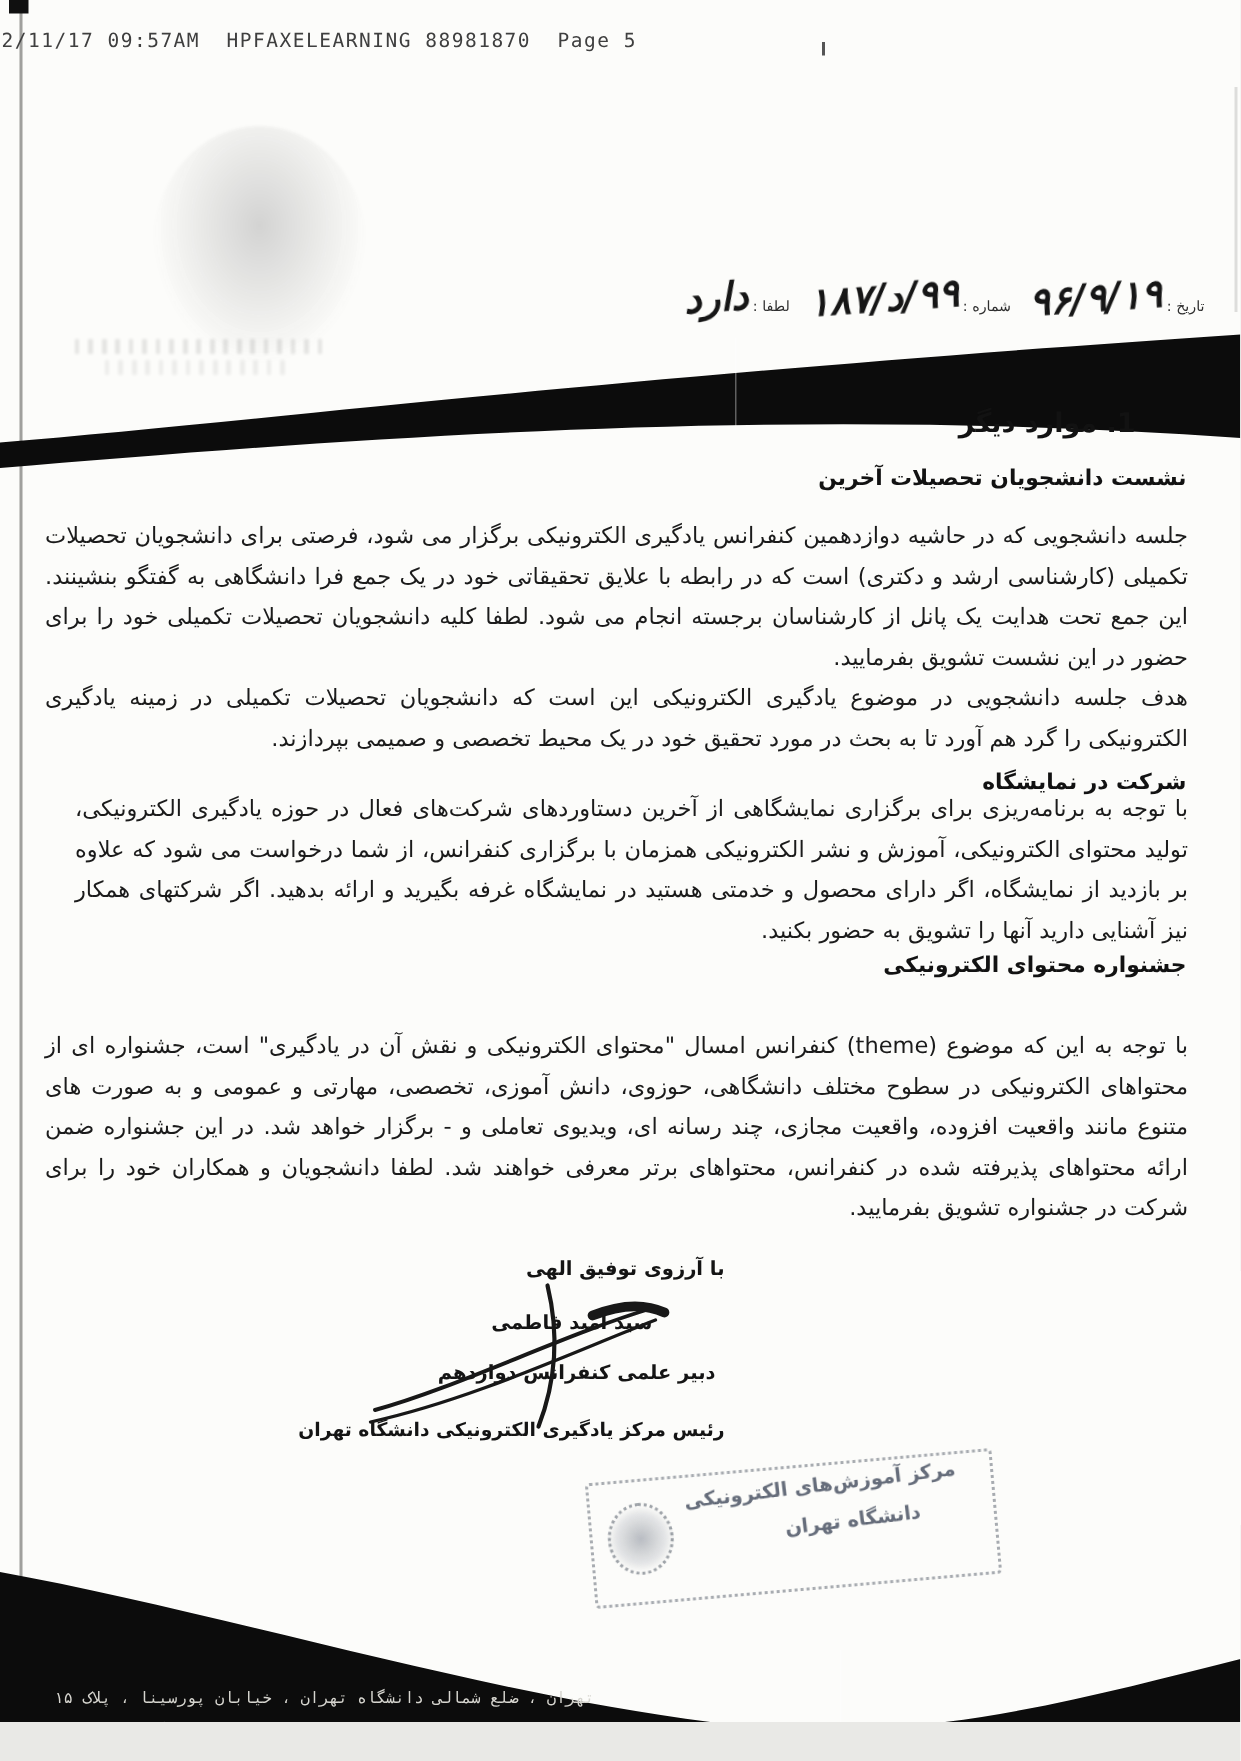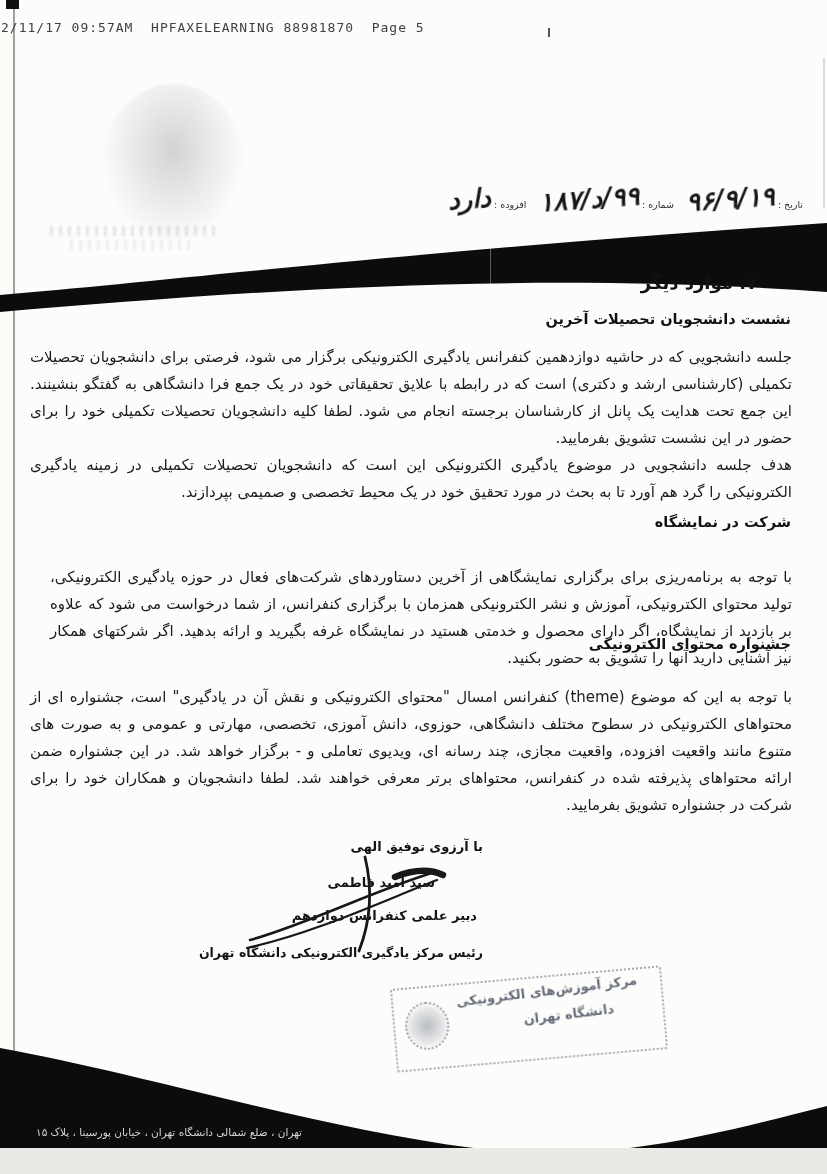--- a/index.html
+++ b/index.html
@@ -38,21 +38,21 @@
 
   
   .title{position:absolute;right:70px;top:272px;direction:rtl;font-size:18px;font-weight:700;color:#121212;}
   .sec-heading{position:absolute;right:36px;direction:rtl;font-size:14.5px;font-weight:700;color:#121212;}
   .para{position:absolute;right:35px;left:30px;direction:rtl;text-align:justify;font-size:15px;
     line-height:27px;color:#1b1b1b;filter:blur(.25px);}
   #h-sec1{top:311px;}
   #p-sec1a{top:344px;}
   #p-sec1b{top:452px;}
   #h-sec2{top:514px;text-align:center;}
-  #p-sec2a{top:564px;margin-left:20px;}
+  #p-sec2a{top:526px;margin-left:20px;}
   #h-sec3{top:636px;}
   #p-sec3a{top:663px;margin-top:21px;}
 
   
   .sig-line{position:absolute;direction:rtl;font-weight:700;color:#141414;white-space:nowrap;filter:blur(.25px);}
   #sig-closing{right:344px;top:839px;font-size:13px;}
   #sig-name{right:392px;top:875px;font-size:13px;}
   #sig-title1{right:350px;top:908px;font-size:13px;}
   #sig-title2{right:344px;top:945px;font-size:12.5px;margin-left:16px;}
   .scrawl{position:absolute;left:245px;top:855px;}
@@ -62,21 +62,21 @@
     border:2px dotted rgba(82,90,102,.5);border-radius:3px;color:rgba(52,62,80,.75);filter:blur(.4px);}
   .stamp-emblem{position:absolute;left:10px;top:14px;width:40px;height:44px;border:2px dotted rgba(82,90,102,.55);
     border-radius:50%;background:radial-gradient(circle at 50% 50%,rgba(60,70,90,.35) 0%,rgba(60,70,90,.12) 55%,transparent 75%);}
   .stamp-text{position:absolute;right:14px;top:6px;width:200px;direction:rtl;text-align:center;}
   .stamp-line1{font-size:13px;font-weight:600;transform:rotate(-2deg);}
   .stamp-line2{font-size:13px;font-weight:600;margin-top:10px;margin-left:40px;transform:rotate(-2deg);}
 
   
   .bottom-band{position:absolute;left:0;top:1040px;}
   .footer-line{position:absolute;direction:rtl;color:#d6d5cf;font-size:10.5px;letter-spacing:.4px;
-    white-space:nowrap;filter:blur(.35px);}
+    white-space:nowrap;filter:blur(.35px);font-family:Liberation Mono, monospace;}
   #footer-address{left:36px;top:1126px;}
   #footer-contact{left:22px;top:1148px;}
   .hairline{position:absolute;width:1px;background:rgba(255,255,255,.35);}
   #hairline-top{left:490px;top:225px;height:62px;}
   #hairline-bottom{left:560px;top:1100px;height:66px;}
 </style>
 </head>
 <body>
 
 <div class="page">
@@ -92,30 +92,30 @@
   <div class="logo-caption"></div>
   <div class="logo-caption row2"></div>
 
   <div class="meta-row">
     <span class="meta-label">تاریخ :</span>
     <span class="meta-value ltr">۹۶/۹/۱۹</span>
     <span class="meta-gap"></span>
     <span class="meta-label">شماره :</span>
     <span class="meta-value ltr">۱۸۷/د/۹۹</span>
     <span class="meta-gap"></span>
-    <span class="meta-label">افزوده :</span>
+    <span class="meta-label">لطفا :</span>
     <span class="meta-value">دارد</span>
   </div>
 
   <svg class="swoosh" width="827" height="125" viewBox="0 0 827 125">
     <path d="M0,100 C180,85 420,55 827,28 L827,97 C520,75 240,97 0,117 Z" fill="#0c0c0c"></path>
   </svg>
   <div class="hairline" id="hairline-top"></div>
 
-  <div class="title">۷. موارد دیگر</div>
+  <div class="title">1. موارد دیگر</div>
 
   <div class="sec-heading" id="h-sec1">نشست دانشجویان تحصیلات آخرین</div>
   <div class="para" id="p-sec1a">جلسه دانشجویی که در حاشیه دوازدهمین کنفرانس یادگیری الکترونیکی برگزار می شود، فرصتی برای دانشجویان تحصیلات تکمیلی (کارشناسی ارشد و دکتری) است که در رابطه با علایق تحقیقاتی خود در یک جمع فرا دانشگاهی به گفتگو بنشینند. این جمع تحت هدایت یک پانل از کارشناسان برجسته انجام می شود. لطفا کلیه دانشجویان تحصیلات تکمیلی خود را برای حضور در این نشست تشویق بفرمایید.</div>
   <div class="para" id="p-sec1b">هدف جلسه دانشجویی در موضوع یادگیری الکترونیکی این است که دانشجویان تحصیلات تکمیلی در زمینه یادگیری الکترونیکی را گرد هم آورد تا به بحث در مورد تحقیق خود در یک محیط تخصصی و صمیمی بپردازند.</div>
 
   <div class="sec-heading" id="h-sec2">شرکت در نمایشگاه</div>
   <div class="para" id="p-sec2a">با توجه به برنامه‌ریزی برای برگزاری نمایشگاهی از آخرین دستاوردهای شرکت‌های فعال در حوزه یادگیری الکترونیکی، تولید محتوای الکترونیکی، آموزش و نشر الکترونیکی همزمان با برگزاری کنفرانس، از شما درخواست می شود که علاوه بر بازدید از نمایشگاه، اگر دارای محصول و خدمتی هستید در نمایشگاه غرفه بگیرید و ارائه بدهید. اگر شرکتهای همکار نیز آشنایی دارید آنها را تشویق به حضور بکنید.</div>
 
   <div class="sec-heading" id="h-sec3">جشنواره محتوای الکترونیکی</div>
   <div class="para" id="p-sec3a">با توجه به این که موضوع (theme) کنفرانس امسال "محتوای الکترونیکی و نقش آن در یادگیری" است، جشنواره ای از محتواهای الکترونیکی در سطوح مختلف دانشگاهی، حوزوی، دانش آموزی، تخصصی، مهارتی و عمومی و به صورت های متنوع مانند واقعیت افزوده، واقعیت مجازی، چند رسانه ای، ویدیوی تعاملی و - برگزار خواهد شد. در این جشنواره ضمن ارائه محتواهای پذیرفته شده در کنفرانس، محتواهای برتر معرفی خواهند شد. لطفا دانشجویان و همکاران خود را برای شرکت در جشنواره تشویق بفرمایید.</div>

